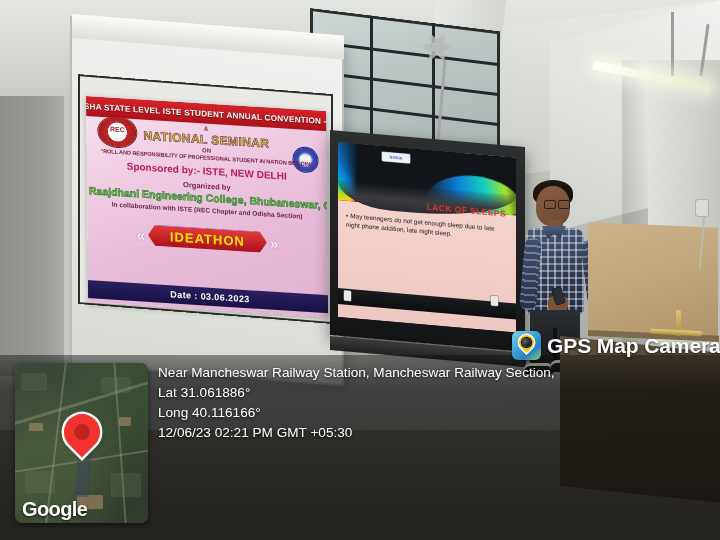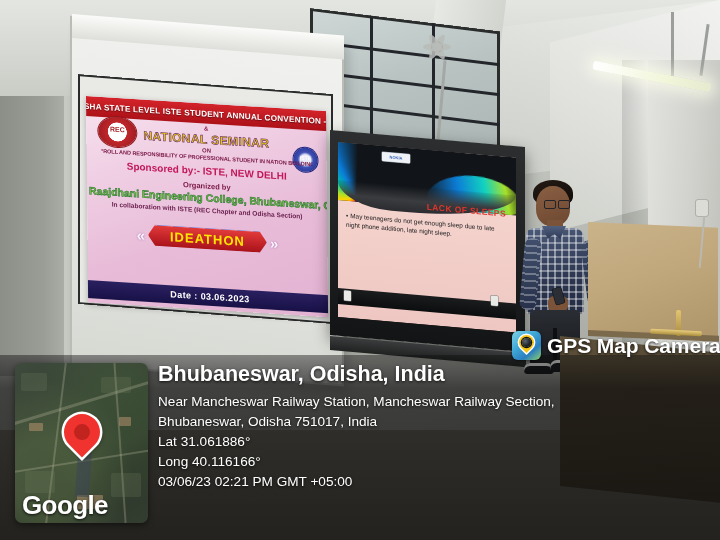--- a/index.html
+++ b/index.html
@@ -254,21 +254,21 @@
   .ov-map .rd{position:absolute;background:rgba(190,185,160,.30);}
   .ov-map .blk{position:absolute;background:rgba(120,130,100,.22);border-radius:2px;}
   .ov-map .bldg{position:absolute;background:rgba(205,160,120,.45);border-radius:1px;}
   .ov-map .strip{position:absolute;left:62px;top:72px;width:14px;height:62px;
     background:rgba(60,70,85,.55);transform:rotate(4deg);border-radius:1px;}
   .pin-wrap{position:absolute;left:50%;top:48%;transform:translate(-50%,-72%);}
   .pin-shape{width:36px;height:36px;border-radius:50% 50% 50% 0;transform:rotate(-45deg);
     background:#f0332e;box-shadow:0 0 0 2.5px #fff,0 2px 5px rgba(0,0,0,.5);}
   .pin-shape:after{content:"";position:absolute;left:10px;top:10px;width:16px;height:16px;
     border-radius:50%;background:#c1241f;}
-  .gmark{position:absolute;left:7px;bottom:2px;font-size:26px;font-weight:bold;color:#fff;
+  .gmark{position:absolute;left:7px;bottom:2px;font-size:20px;font-weight:bold;color:#fff;
     text-shadow:0 1px 3px rgba(0,0,0,.85);letter-spacing:-.6px;}
 
   .ov-text{position:absolute;left:158px;top:363px;right:0;z-index:26;
     color:#fff;}
   .ov-title{font-size:21.5px;font-weight:bold;line-height:1.1;margin:0 0 5px 0;
     text-shadow:0 1px 3px rgba(0,0,0,.8);}
   .ov-line{font-size:13.6px;line-height:1.47;font-weight:400;
     text-shadow:0 1px 3px rgba(0,0,0,.8);white-space:nowrap;}
 </style>
 </head>
@@ -415,21 +415,19 @@
     <div class="bldg" style="left:104px;top:54px;width:12px;height:9px"></div>
     <div class="bldg" style="left:62px;top:132px;width:26px;height:14px"></div>
     <div class="strip"></div>
     <div class="pin-wrap">
       <div class="pin-shape"></div>
     </div>
     <div class="gmark">Google</div>
   </div>
 
   <div class="ov-text">
-    <div class="ov-title">Bhubaneswar, Odisha, India</div>
     <div class="ov-line">Near Mancheswar Railway Station, Mancheswar Railway Section,</div>
-    <div class="ov-line">Bhubaneswar, Odisha 751017, India</div>
     <div class="ov-line">Lat 31.061886°</div>
     <div class="ov-line">Long 40.116166°</div>
-    <div class="ov-line">03/06/23 02:21 PM GMT +05:00</div>
+    <div class="ov-line">12/06/23 02:21 PM GMT +05:30</div>
   </div>
 
 </div>
 
 </body></html>

